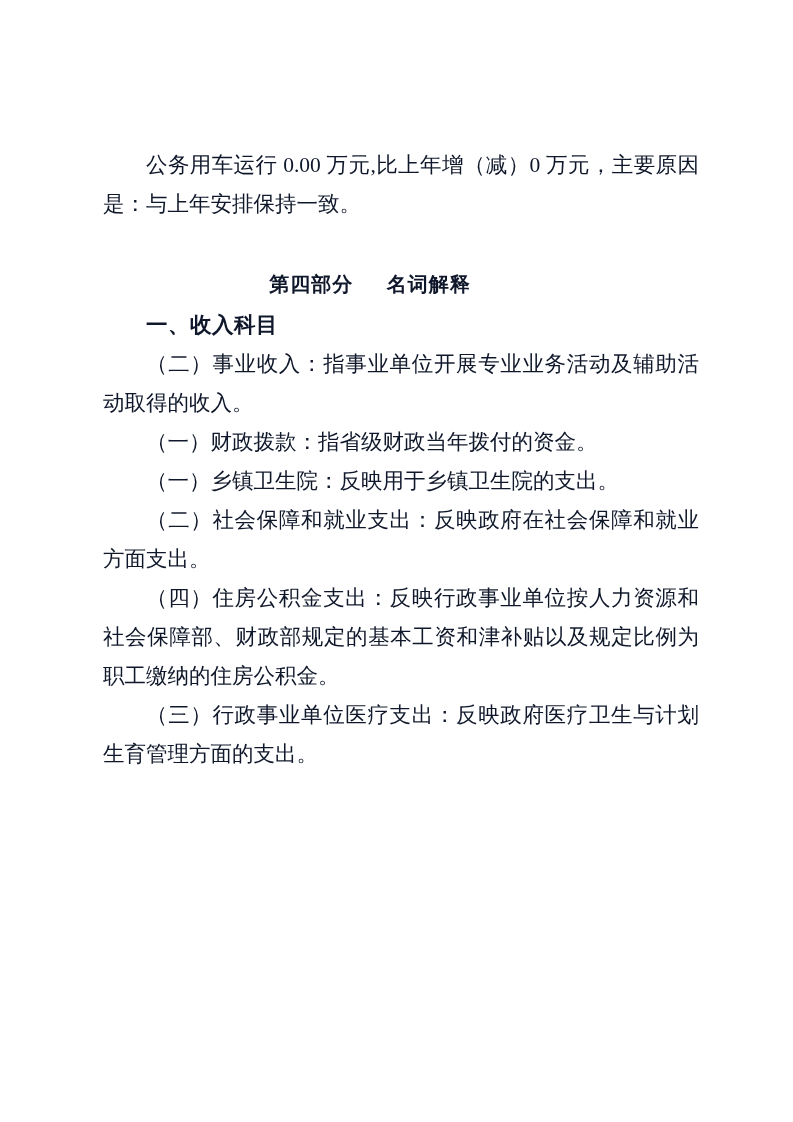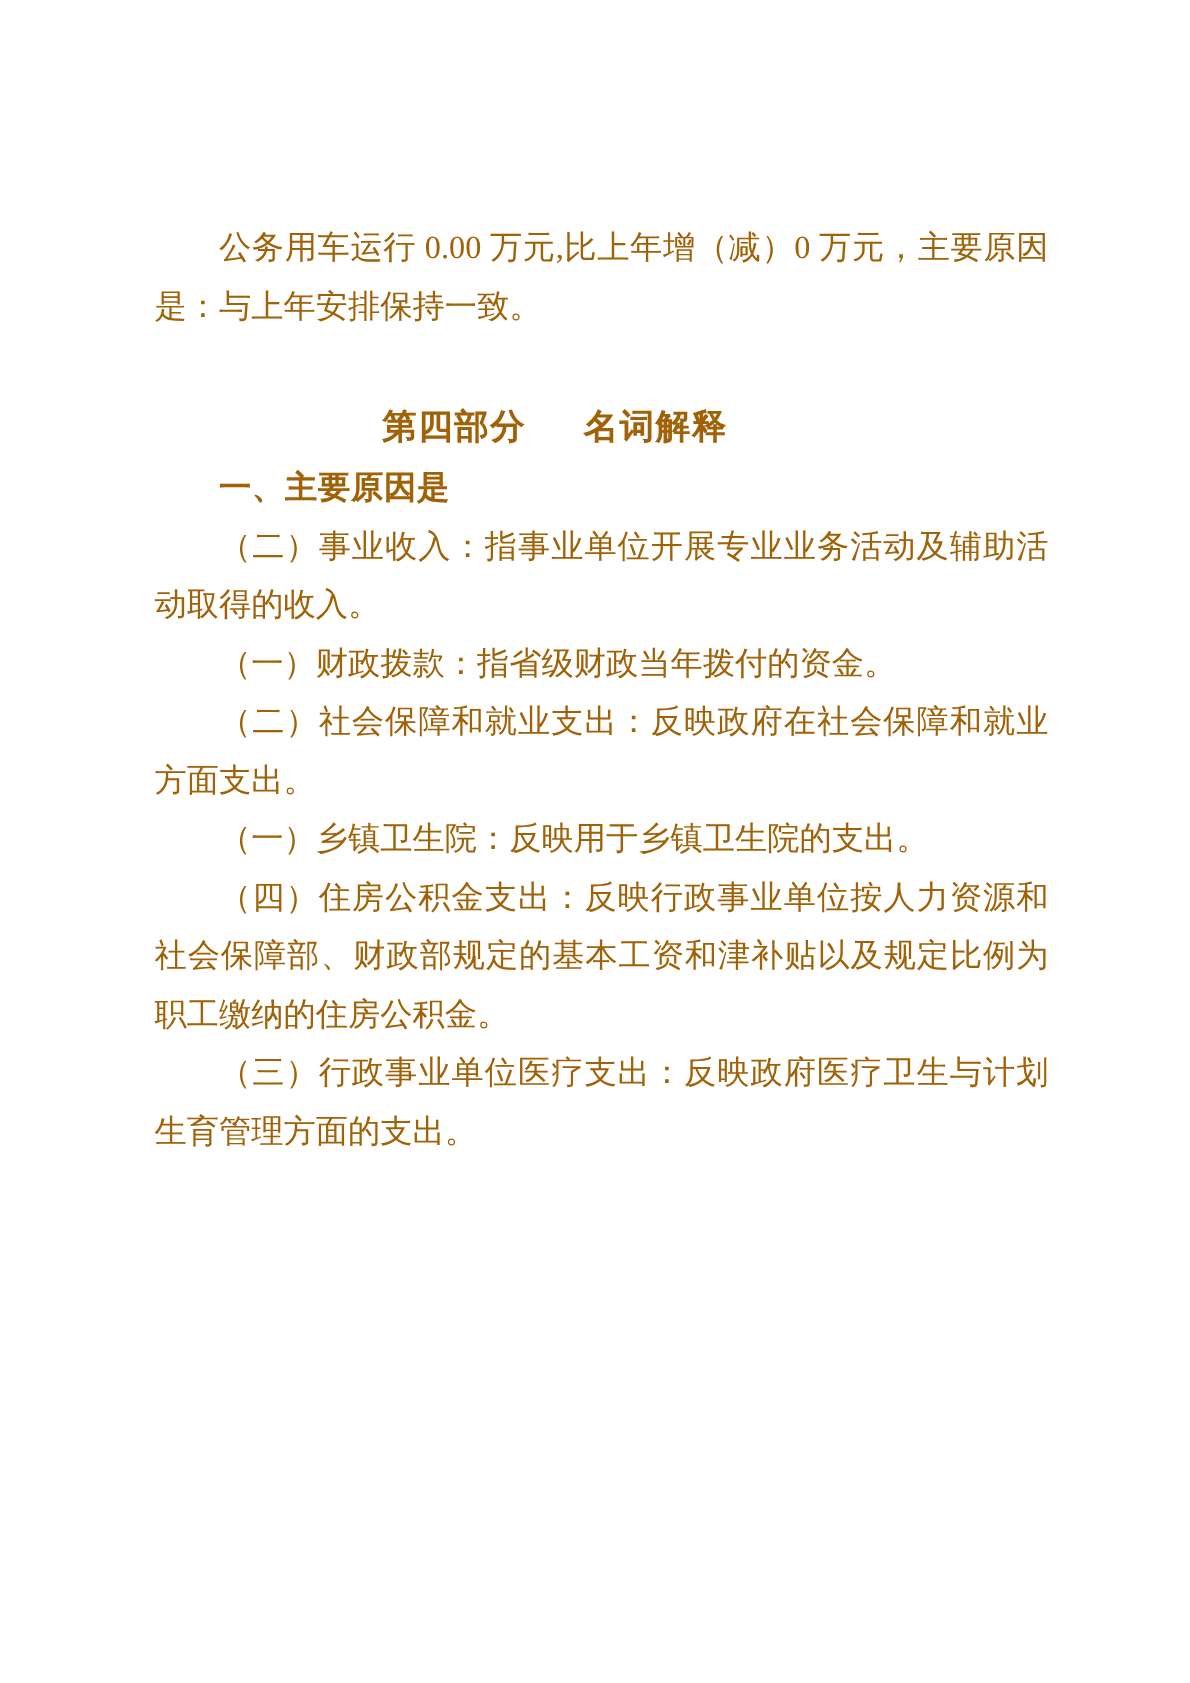--- a/index.html
+++ b/index.html
@@ -6,21 +6,21 @@
     margin: 0;
     padding: 0;
     background: #ffffff;
   }
   .page {
     position: relative;
     width: 793px;
     height: 842px;
     background: #ffffff;
     overflow: hidden;
-    color: #a16207;
+    color: #0f172a;
   }
   .content {
     position: absolute;
     left: 103px;
     top: 0;
     width: 596px;
     padding-top: 146px;
     font-family: "Liberation Serif", "DejaVu Serif", serif;
     font-size: 21.5px;
     line-height: 39px;
@@ -29,21 +29,21 @@
     margin: 0;
     text-indent: 2em;
     text-align: justify;
   }
   .section-heading {
     margin: 38px 62px 0 0;
     text-align: center;
     text-indent: 0;
     font-family: "Liberation Sans", "DejaVu Sans", sans-serif;
     font-weight: 700;
-    font-size: 23px;
+    font-size: 20px;
     line-height: 44px;
     letter-spacing: 1px;
   }
   .section-heading .heading-title {
     margin-left: 1.35em;
   }
   .sub-heading {
     margin: 0;
     text-indent: 2em;
     font-weight: 700;
@@ -59,30 +59,30 @@
   <div class="content">
 
     <p class="para">公务用车运行 0.00 万元,比上年增（减）0 万元，主要原因是：与上年安排保持一致。</p>
 
 
     <h2 class="section-heading">
       <span class="heading-part">第四部分</span>
       <span class="heading-title">名词解释</span>
     </h2>
 
-    <h3 class="sub-heading">一、主要原因是</h3>
+    <h3 class="sub-heading">一、收入科目</h3>
 
     <p class="para">（二）事业收入：指事业单位开展专业业务活动及辅助活动取得的收入。</p>
 
     <p class="para">（一）财政拨款：指省级财政当年拨付的资金。</p>
 
 
 
+    <p class="para">（一）乡镇卫生院：反映用于乡镇卫生院的支出。</p>
+
     <p class="para">（二）社会保障和就业支出：反映政府在社会保障和就业方面支出。</p>
-
-    <p class="para">（一）乡镇卫生院：反映用于乡镇卫生院的支出。</p>
 
     <p class="para">（四）住房公积金支出：反映行政事业单位按人力资源和社会保障部、财政部规定的基本工资和津补贴以及规定比例为职工缴纳的住房公积金。</p>
 
     <p class="para">（三）行政事业单位医疗支出：反映政府医疗卫生与计划生育管理方面的支出。</p>
 
   </div>
 </div>
 
 </body></html>

